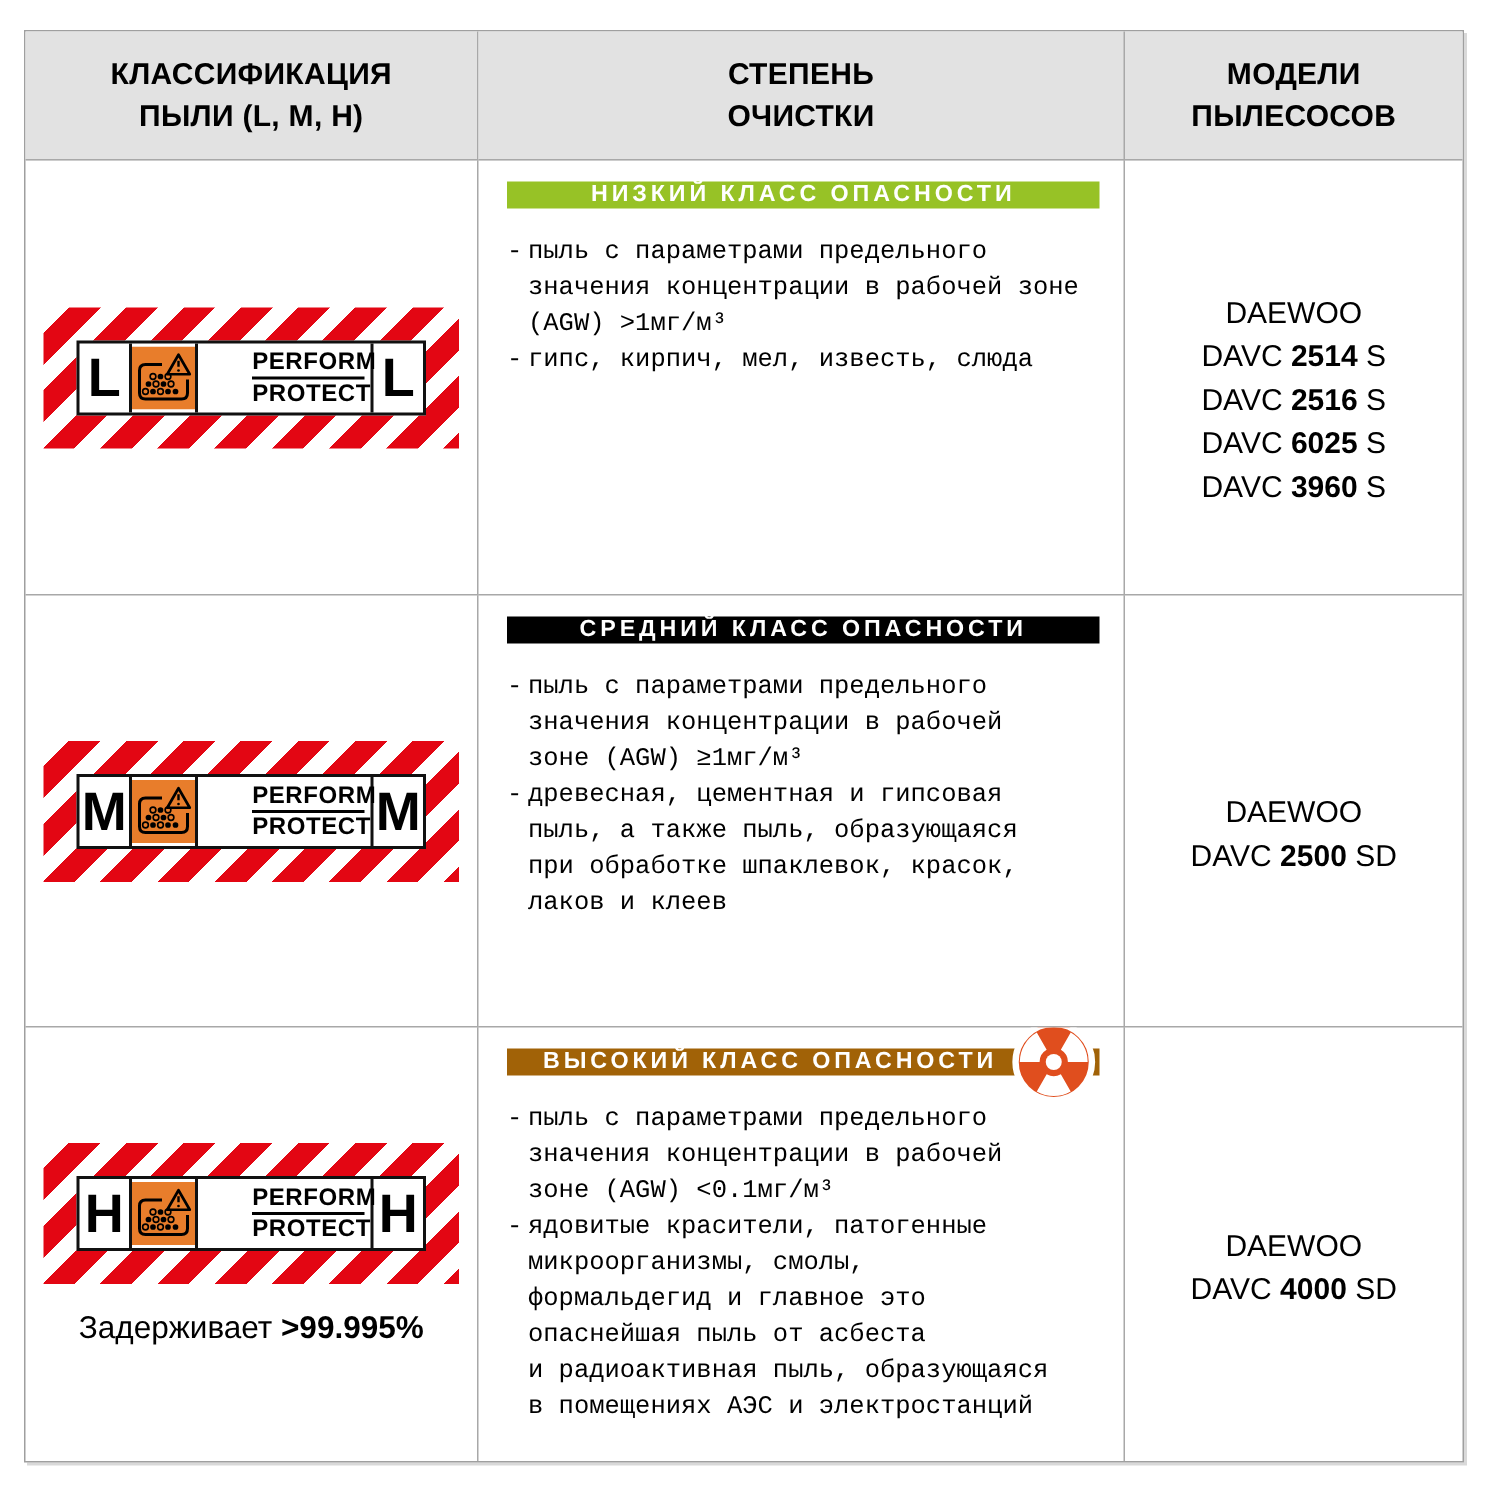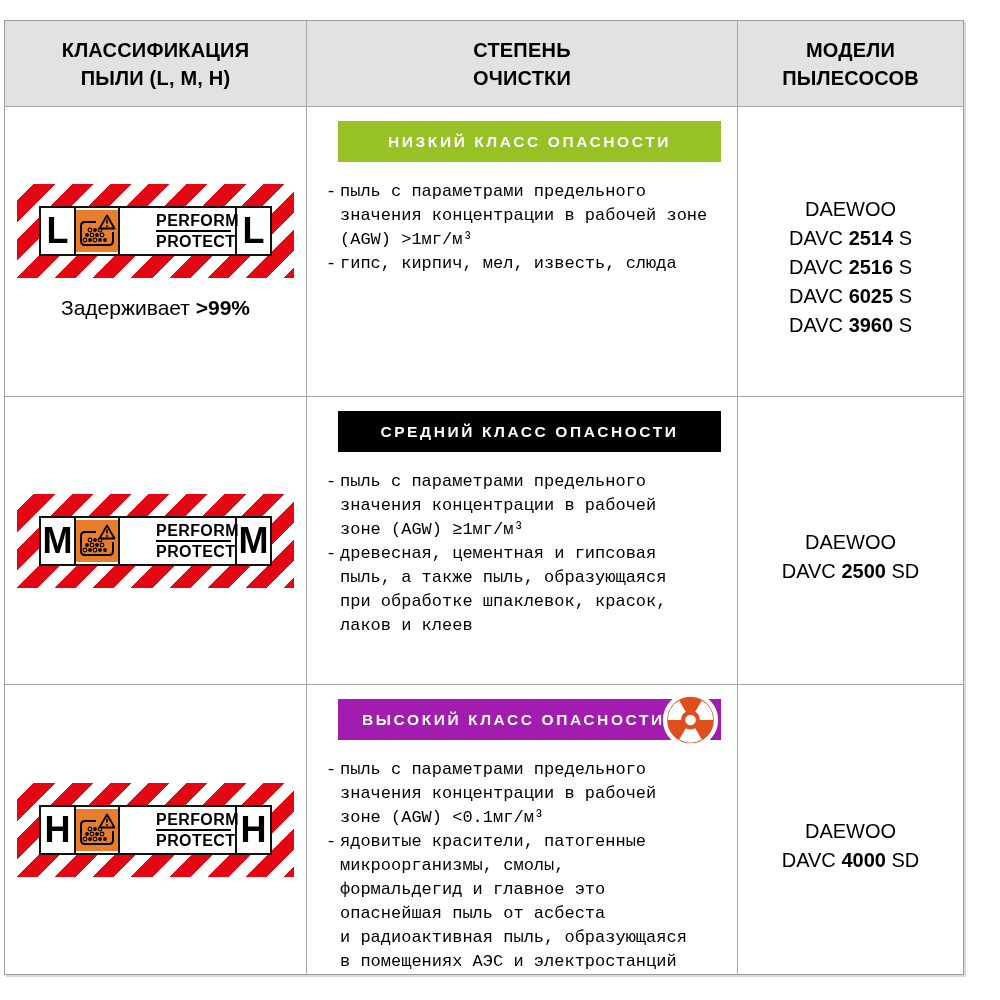--- a/index.html
+++ b/index.html
@@ -1,19 +1,19 @@
 <!DOCTYPE html>
 <html><head>
 <meta charset="utf-8">
 <style>
   html,body{margin:0;padding:0;background:#ffffff;}
   body{width:1000px;height:1000px;position:relative;font-family:"Liberation Sans",sans-serif;color:#000;}
 
   .table{
-    position:absolute;left:4px;top:20px;width:958px;height:953px;
+    position:absolute;left:16px;top:20px;width:958px;height:953px;
     display:grid;grid-template-columns:302px 431px 225px;grid-template-rows:86px 290px 288px 289px;
     border:1px solid #9f9f9f;box-shadow:2px 2px 0 #d9d9d9;background:#fff;
   }
   .cell{border-right:1px solid #a8a8a8;border-bottom:1px solid #a8a8a8;box-sizing:border-box;overflow:hidden;}
   .cell.lastcol{border-right:none;}
   .cell.lastrow{border-bottom:none;}
 
   .head{
     background:#e2e2e2;display:flex;align-items:center;justify-content:center;text-align:center;
     font-weight:700;font-size:20px;line-height:28px;white-space:pre-line;letter-spacing:.2px;
@@ -31,25 +31,25 @@
   .bicon svg{display:block;width:42px;height:42px;}
   .bpp{flex:1;flex-direction:column;border-right:2px solid #111;justify-content:center;margin-left:32px;}
   .bpp .w{display:block;width:calc(100% - 8px);text-align:center;font-weight:700;font-size:16px;letter-spacing:.4px;line-height:19px;}
   .bpp .w.top{border-bottom:2.5px solid #000;}
   .bletter.end{border-right:none;}
   .caption{font-size:21px;}
   .caption b{font-weight:700;}
 
   
   .desccell{padding:14px 16px 0 19px;}
-  .banner{position:relative;height:41px;display:flex;align-items:center;justify-content:center;
-    color:#fff;font-weight:700;font-size:15.5px;letter-spacing:2.6px;white-space:nowrap;margin-left:12px;}
+  .banner{position:relative;height:18px;display:flex;align-items:center;justify-content:center;
+    color:#fff;font-weight:700;font-size:15.5px;letter-spacing:2.6px;white-space:nowrap;}
   .banner.low{background:#97c226;}
   .banner.mid{background:#000000;}
-  .banner.high{background:#a21caf;justify-content:flex-start;padding-left:24px;box-sizing:border-box;}
+  .banner.high{background:#a16207;justify-content:flex-start;padding-left:24px;box-sizing:border-box;}
   .radwrap{position:absolute;right:2px;top:50%;transform:translateY(-50%);width:57px;height:57px;}
   .radwrap svg{display:block;width:57px;height:57px;}
   .bullets{list-style:none;margin:18px 0 0 0;padding:0;font-size:17px;line-height:24px;}
   .bullets li{position:relative;padding-left:14px;font-family:Liberation Mono, monospace;}
   .bullets li::before{content:"-";position:absolute;left:0;top:0;}
   .bullets .bt{white-space:pre-line;}
 
   
   .modelcell{display:flex;flex-direction:column;align-items:center;justify-content:center;
     font-size:20px;line-height:29px;text-align:center;margin-top:32px;}
@@ -109,23 +109,20 @@
               <use href="#dust-pictogram"></use>
             </svg>
           </div>
         <div class="bcell bpp">
           <span class="w top">PERFORM</span>
           <span class="w">PROTECT</span>
         </div>
         <div class="bcell bletter end">L</div>
       </div>
     </div>
-    <div class="caption">
-      <span>Задерживает</span> <b>&gt;99%</b>
-    </div>
   </div>
 
   <div class="cell desccell">
     <div class="banner low">НИЗКИЙ КЛАСС ОПАСНОСТИ</div>
     <ul class="bullets">
       <li><span class="bt">пыль с параметрами предельного
 значения концентрации в рабочей зоне
 (AGW) &gt;1мг/м³</span></li>
       <li><span class="bt">гипс, кирпич, мел, известь, слюда</span></li>
     </ul>
@@ -184,20 +181,23 @@
               <use href="#dust-pictogram"></use>
             </svg>
           </div>
         <div class="bcell bpp">
           <span class="w top">PERFORM</span>
           <span class="w">PROTECT</span>
         </div>
         <div class="bcell bletter end">H</div>
       </div>
     </div>
+    <div class="caption">
+      <span>Задерживает</span> <b>&gt;99.995%</b>
+    </div>
   </div>
 
   <div class="cell desccell lastrow">
     <div class="banner high">
       <span>ВЫСОКИЙ КЛАСС ОПАСНОСТИ</span>
       <span class="radwrap">
           <svg viewBox="0 0 32 32">
             <use href="#radiation"></use>
           </svg>
         </span>

